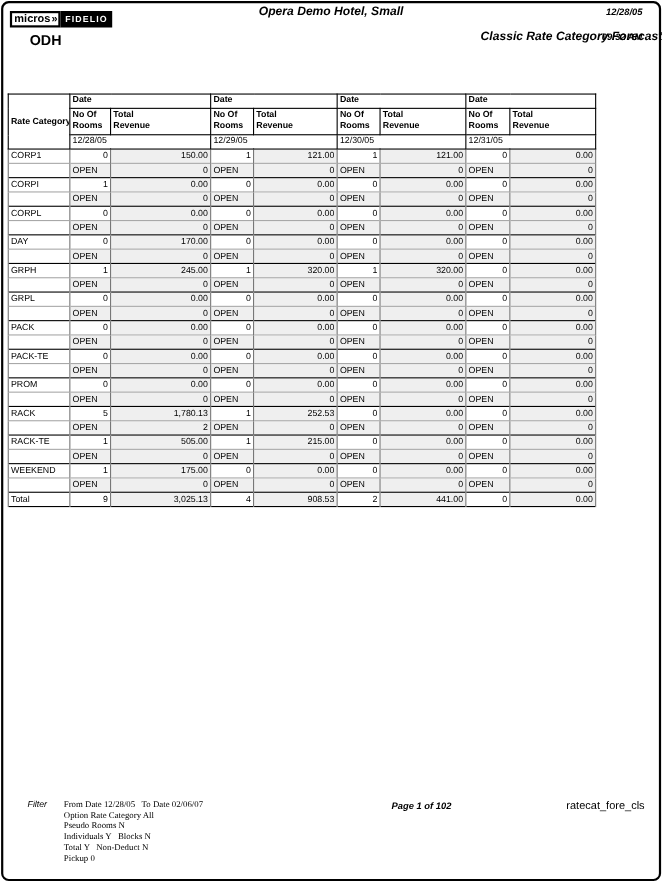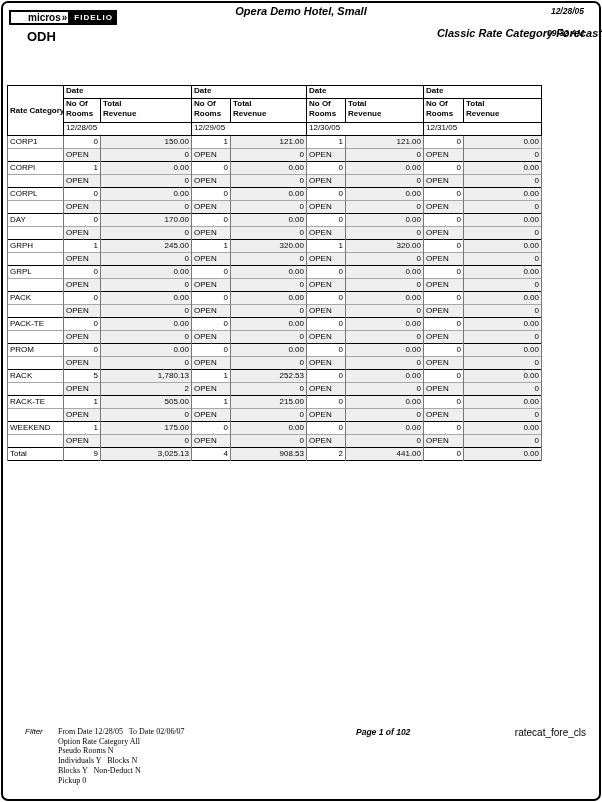--- a/index.html
+++ b/index.html
@@ -9,21 +9,21 @@
     overflow:hidden;
   }
   .page-frame {
     position:absolute; left:1px; top:1px; width:596px; height:796px;
     border:2px solid #000; border-radius:7px; pointer-events:none;
   }
   
   .logo { position:absolute; left:9px; top:10px; display:flex; align-items:center; }
   .logo-micros {
     border:2px solid #000; background:#fff; color:#000;
-    font-weight:bold; font-size:10px; line-height:11px; padding:0 1px 0 17px;
+    font-weight:bold; font-size:10px; line-height:11px; padding:0 1px 0 2px;
     display:flex; align-items:center;
   }
   .logo-arrow { font-weight:bold; font-size:10px; margin-left:1px; }
   .logo-fidelio {
     background:#000000; color:#fff; font-weight:bold; font-size:8px;
     letter-spacing:1px; line-height:15px; padding:0 4px;
   }
   .property-code { position:absolute; left:27px; top:29px; font-weight:bold; font-size:13px; }
   .report-title {
     position:absolute; left:0; right:0; top:5px; text-align:center;
@@ -408,17 +408,17 @@
       </tr>
     </tbody>
 </table>
 
 <div class="filter-label">Filter</div>
 <div class="filter-lines">
     <div>From Date 12/28/05   To Date 02/06/07</div>
     <div>Option Rate Category All</div>
     <div>Pseudo Rooms N</div>
     <div>Individuals Y   Blocks N</div>
-    <div>Blocks Y   Non-Deduct N</div>
+    <div>Total Y   Non-Deduct N</div>
     <div>Pickup 0</div>
   </div>
 <div class="page-number">Page 1 of 102</div>
 <div class="report-id">ratecat_fore_cls</div>
 
 </body></html>

